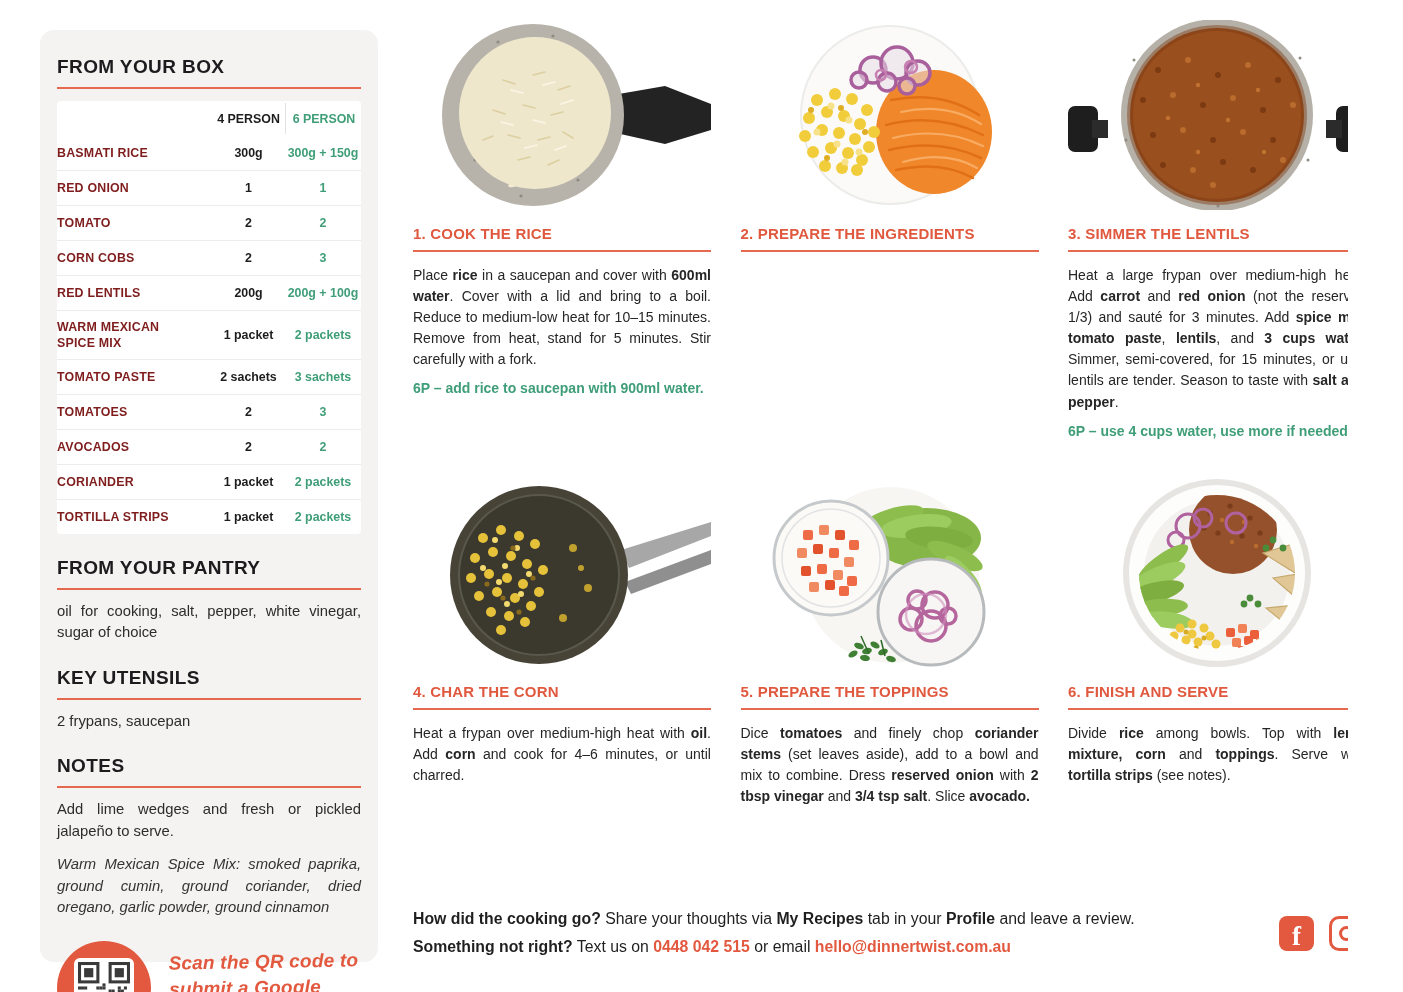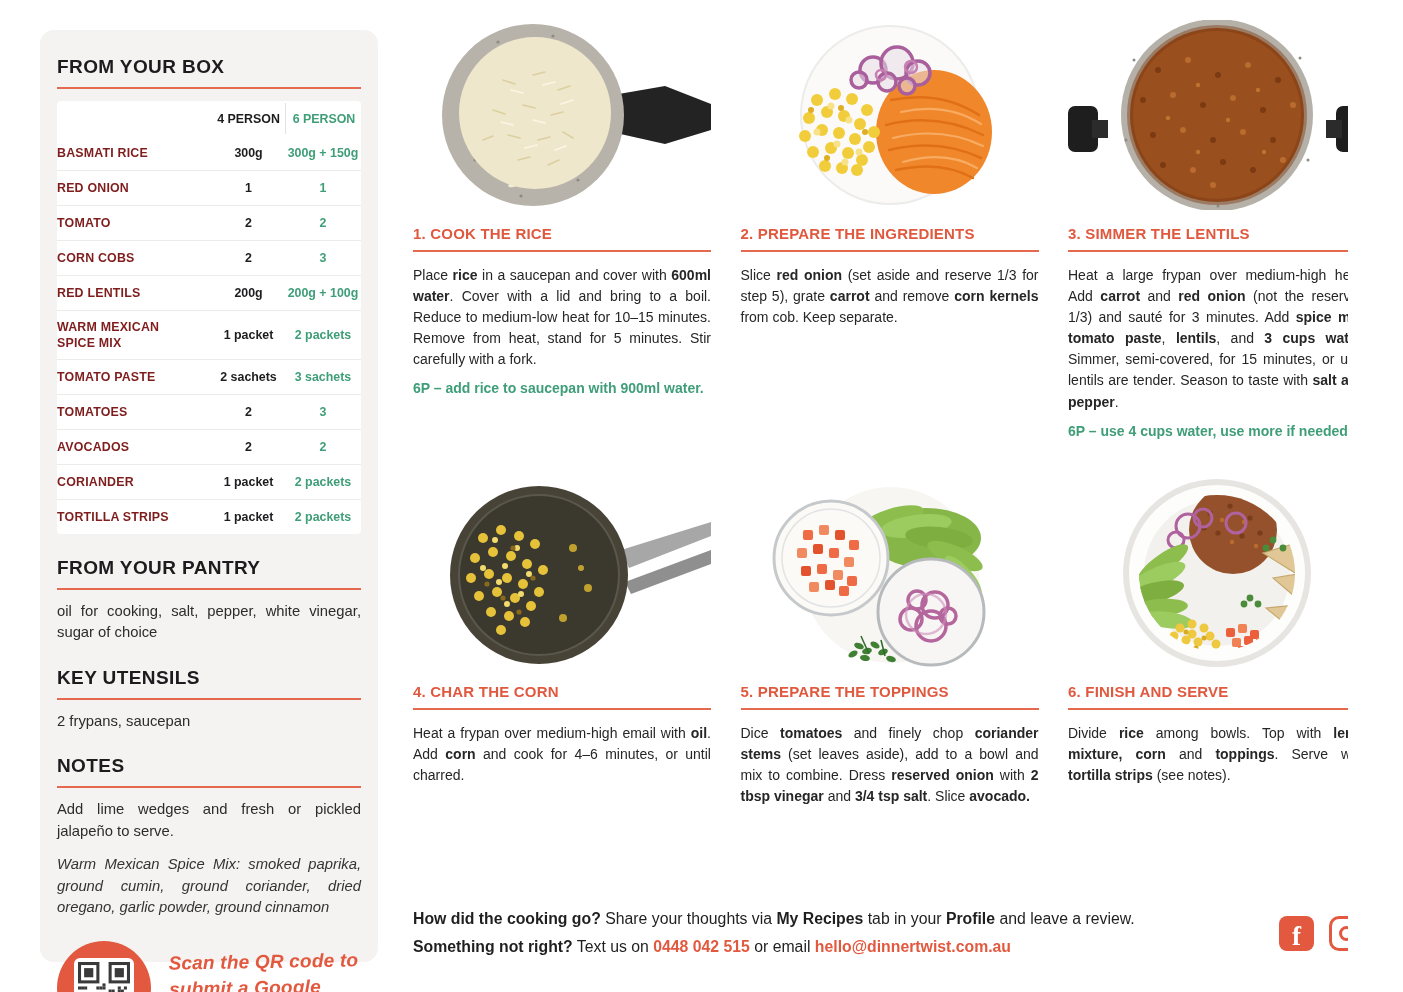--- a/index.html
+++ b/index.html
@@ -334,21 +334,20 @@
               <circle cx="118" cy="60" r="8"></circle>
           </g>
           <g fill="none" stroke="#c77fb2" stroke-width="2.5">
               <circle cx="140" cy="55" r="5"></circle>
               <circle cx="170" cy="47" r="6"></circle>
             </g>
         </svg>
       </div>
       <h3 class="step-title">2. PREPARE THE INGREDIENTS</h3>
       <div class="step-rule"></div>
-      <p class="step-body"><span>Slice </span><span class="b">red onion</span><span> (set aside and reserve 1/3 for step 5), grate </span><span class="b">carrot</span><span> and remove </span><span class="b">corn kernels</span><span> from cob. Keep separate.</span></p>
     </div>
 
     <div class="cell">
       <div class="photo">
         <svg viewBox="0 0 298 190" xmlns="http://www.w3.org/2000/svg">
           <rect x="0" y="86" width="30" height="46" rx="7" fill="#1e1e1e"></rect>
           <rect x="268" y="86" width="30" height="46" rx="7" fill="#1e1e1e"></rect>
           <rect x="24" y="100" width="16" height="18" fill="#2b2b2b"></rect>
           <rect x="258" y="100" width="16" height="18" fill="#2b2b2b"></rect>
           <circle cx="149" cy="95" r="96" fill="#b5b1a8"></circle>
@@ -455,21 +454,21 @@
           <g fill="#d9b42e" fill-opacity=".85">
               <circle cx="160" cy="70" r="4"></circle>
               <circle cx="175" cy="110" r="4"></circle>
               <circle cx="150" cy="140" r="4"></circle>
               <circle cx="168" cy="90" r="3"></circle>
             </g>
         </svg>
       </div>
       <h3 class="step-title">4. CHAR THE CORN</h3>
       <div class="step-rule"></div>
-      <p class="step-body"><span>Heat a frypan over medium-high email with </span><span class="b">oil</span><span>. Add </span><span class="b">corn</span><span> and cook for 4–6 minutes, or until charred.</span></p>
+      <p class="step-body"><span>Heat a frypan over medium-high heat with </span><span class="b">oil</span><span>. Add </span><span class="b">corn</span><span> and cook for 4–6 minutes, or until charred.</span></p>
     </div>
 
     <div class="cell">
       <div class="photo">
         <svg viewBox="0 0 298 190" xmlns="http://www.w3.org/2000/svg">
           <circle cx="150" cy="97" r="88" fill="#f7f6f3"></circle>
           <ellipse cx="185" cy="60" rx="55" ry="30" fill="#86b548"></ellipse>
           <ellipse cx="150" cy="42" rx="34" ry="11" fill="#8dbd4d" transform="rotate(-18 150 42)"></ellipse>
           <ellipse cx="175" cy="48" rx="36" ry="11" fill="#9ccb60" transform="rotate(-8 175 48)"></ellipse>
           <ellipse cx="198" cy="60" rx="34" ry="11" fill="#7fae40" transform="rotate(6 198 60)"></ellipse>

